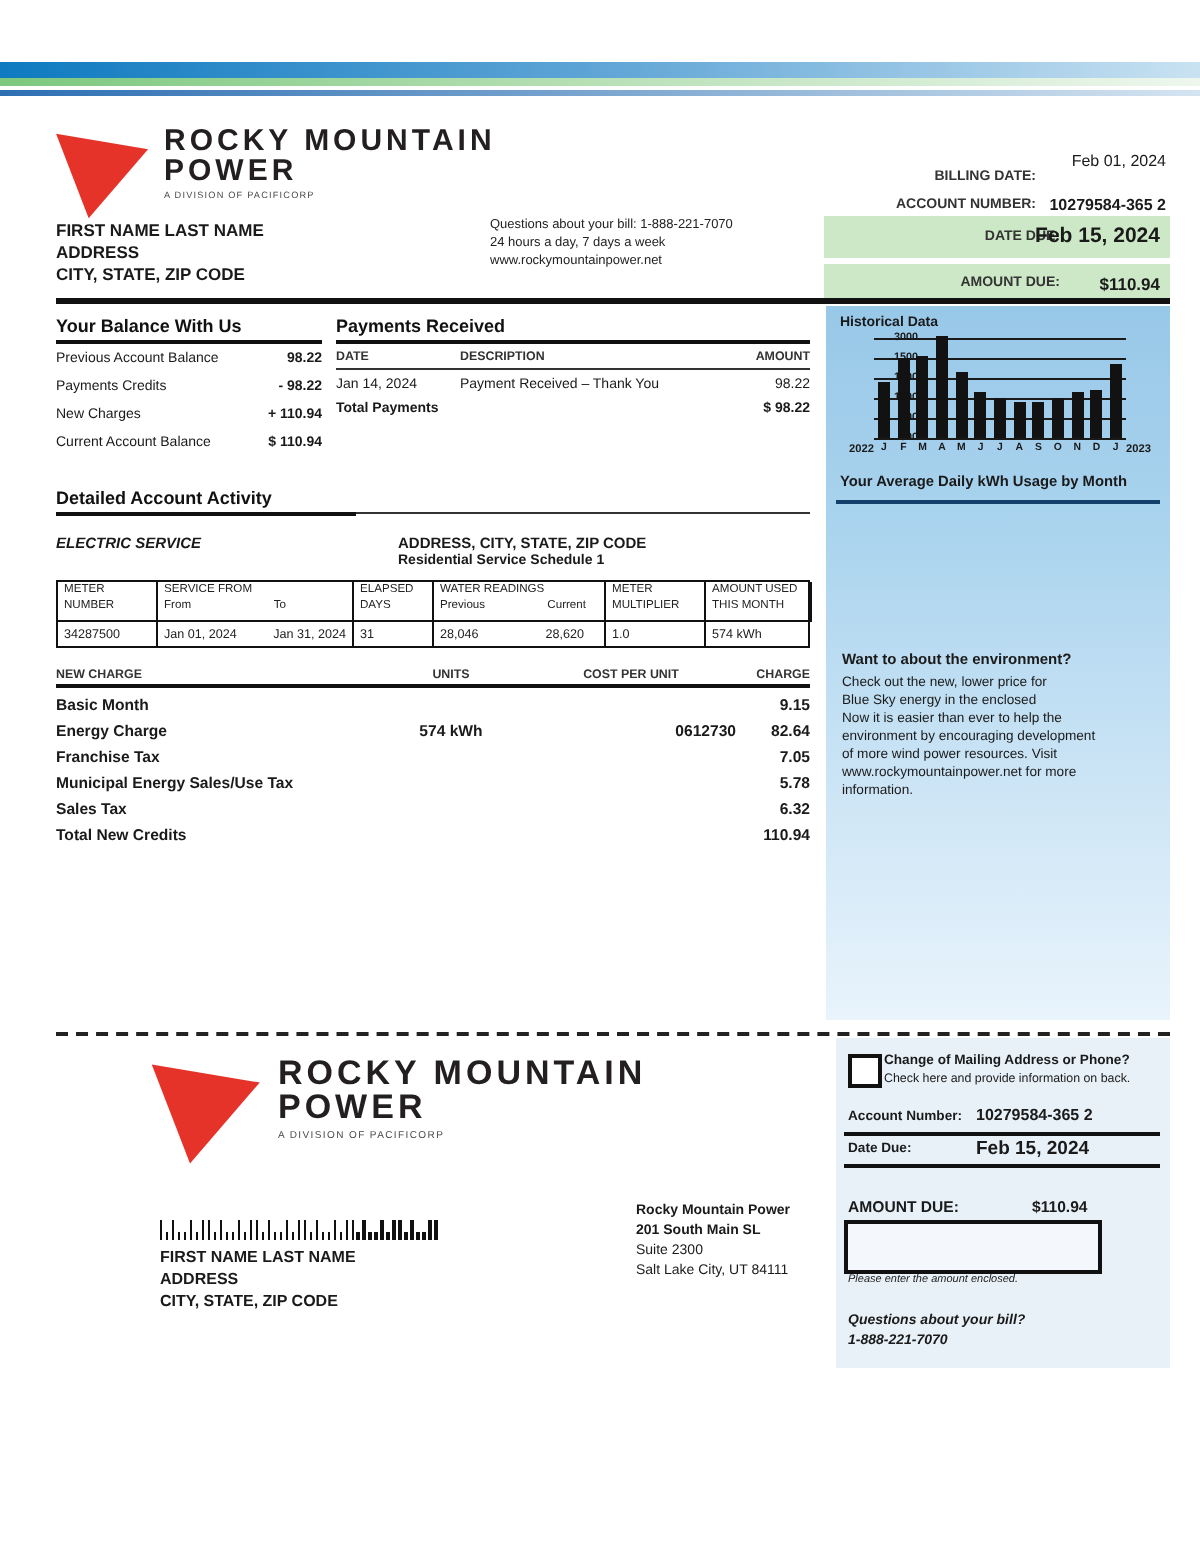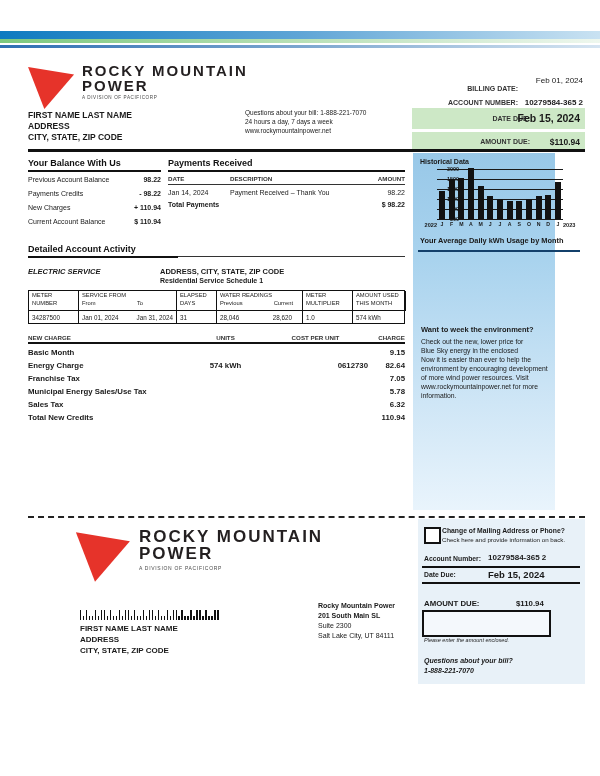--- a/index.html
+++ b/index.html
@@ -35,21 +35,21 @@
   .mhead{border-bottom:1px solid #111;height:17px;}
   .mdata{font-size:6.3px;height:10px;display:flex;align-items:center;}
   .sub2{display:flex;justify-content:space-between;padding-right:6px;margin-top:2px;}
   
   .chg-grid{display:grid;grid-template-columns:160px 75px 105px 1fr;align-items:center;height:13px;}
   .chg-grid .c1{font-size:7.8px;font-weight:bold;}
   .chg-grid .c2{font-size:7.8px;font-weight:bold;text-align:center;}
   .chg-grid .c3{font-size:7.8px;font-weight:bold;text-align:right;}
   .chg-grid .c4{font-size:7.8px;font-weight:bold;text-align:right;}
   
-  .sidebar{left:413px;top:153px;width:142px;height:357px;
+  .sidebar{left:413px;top:153px;width:172px;height:357px;
            background:linear-gradient(to bottom,#98c8e8 0%,#a9d3ee 30%,#cfe6f6 70%,#e9f4fc 100%);}
   .chart-plot{position:absolute;left:24px;top:16px;width:126px;height:50px;}
   .gridline{position:absolute;left:0;width:126px;height:1px;background:#1a1a1a;}
   .ylab{position:absolute;right:104px;width:20px;text-align:right;font-size:5.4px;font-weight:bold;}
   .bars{position:absolute;left:2px;bottom:0;width:122px;height:50px;display:flex;justify-content:space-between;align-items:flex-end;}
   .bar{width:6px;background:#121212;}
   .xletters{position:absolute;left:26px;top:68px;width:122px;display:flex;justify-content:space-between;}
   .xletters span{font-size:5.2px;font-weight:bold;width:6px;text-align:center;}
   .yearlab{font-size:5.6px;font-weight:bold;}
   
@@ -216,38 +216,38 @@
         <span>O</span>
         <span>N</span>
         <span>D</span>
         <span>J</span>
       </div>
     <div class="abs yearlab" style="left:150px;top:69px;">2023</div>
 
     <div class="abs b" style="left:7px;top:83px;width:160px;font-size:7.4px;">Your Average Daily kWh Usage by Month</div>
     <div class="abs" style="left:5px;top:97px;width:162px;height:1.5px;background:#13406b;"></div>
 
-    <div class="abs b" style="left:8px;top:172px;font-size:7.5px;">Want to week the environment?</div>
+    <div class="abs b" style="left:8px;top:172px;font-size:7.5px;">Want to about the environment?</div>
     <div class="abs" style="left:8px;top:184px;width:156px;font-size:6.8px;line-height:9px;white-space:pre-line;">Check out the new, lower price for
 Blue Sky energy in the enclosed
 Now it is easier than ever to help the
 environment by encouraging development
 of more wind power resources. Visit
 www.rockymountainpower.net for more
 information.</div>
   </div>
 
   <div class="abs" style="left:28px;top:244px;width:377px;">
     <div class="sec-title">Detailed Account Activity</div>
     <div style="position:relative;height:3px;margin-top:2px;">
       <div class="abs" style="left:0;top:0;width:377px;height:1px;background:#333;"></div>
       <div class="abs rule" style="left:0;top:0;width:150px;height:2px;"></div>
     </div>
 
-    <div style="display:flex;margin-top:8px;">
+    <div style="display:flex;margin-top:8px;gap:39px;">
       <div class="b i" style="font-size:7.5px;width:132px;">ELECTRIC SERVICE</div>
       <div>
         <div class="b" style="font-size:7.5px;">ADDRESS, CITY, STATE, ZIP CODE</div>
         <div class="b" style="font-size:7px;margin-top:1px;">Residential Service Schedule 1</div>
       </div>
     </div>
 
     <div class="mtable" style="margin-top:6px;">
       <div class="mcell mhead">
         <div>METER</div>

